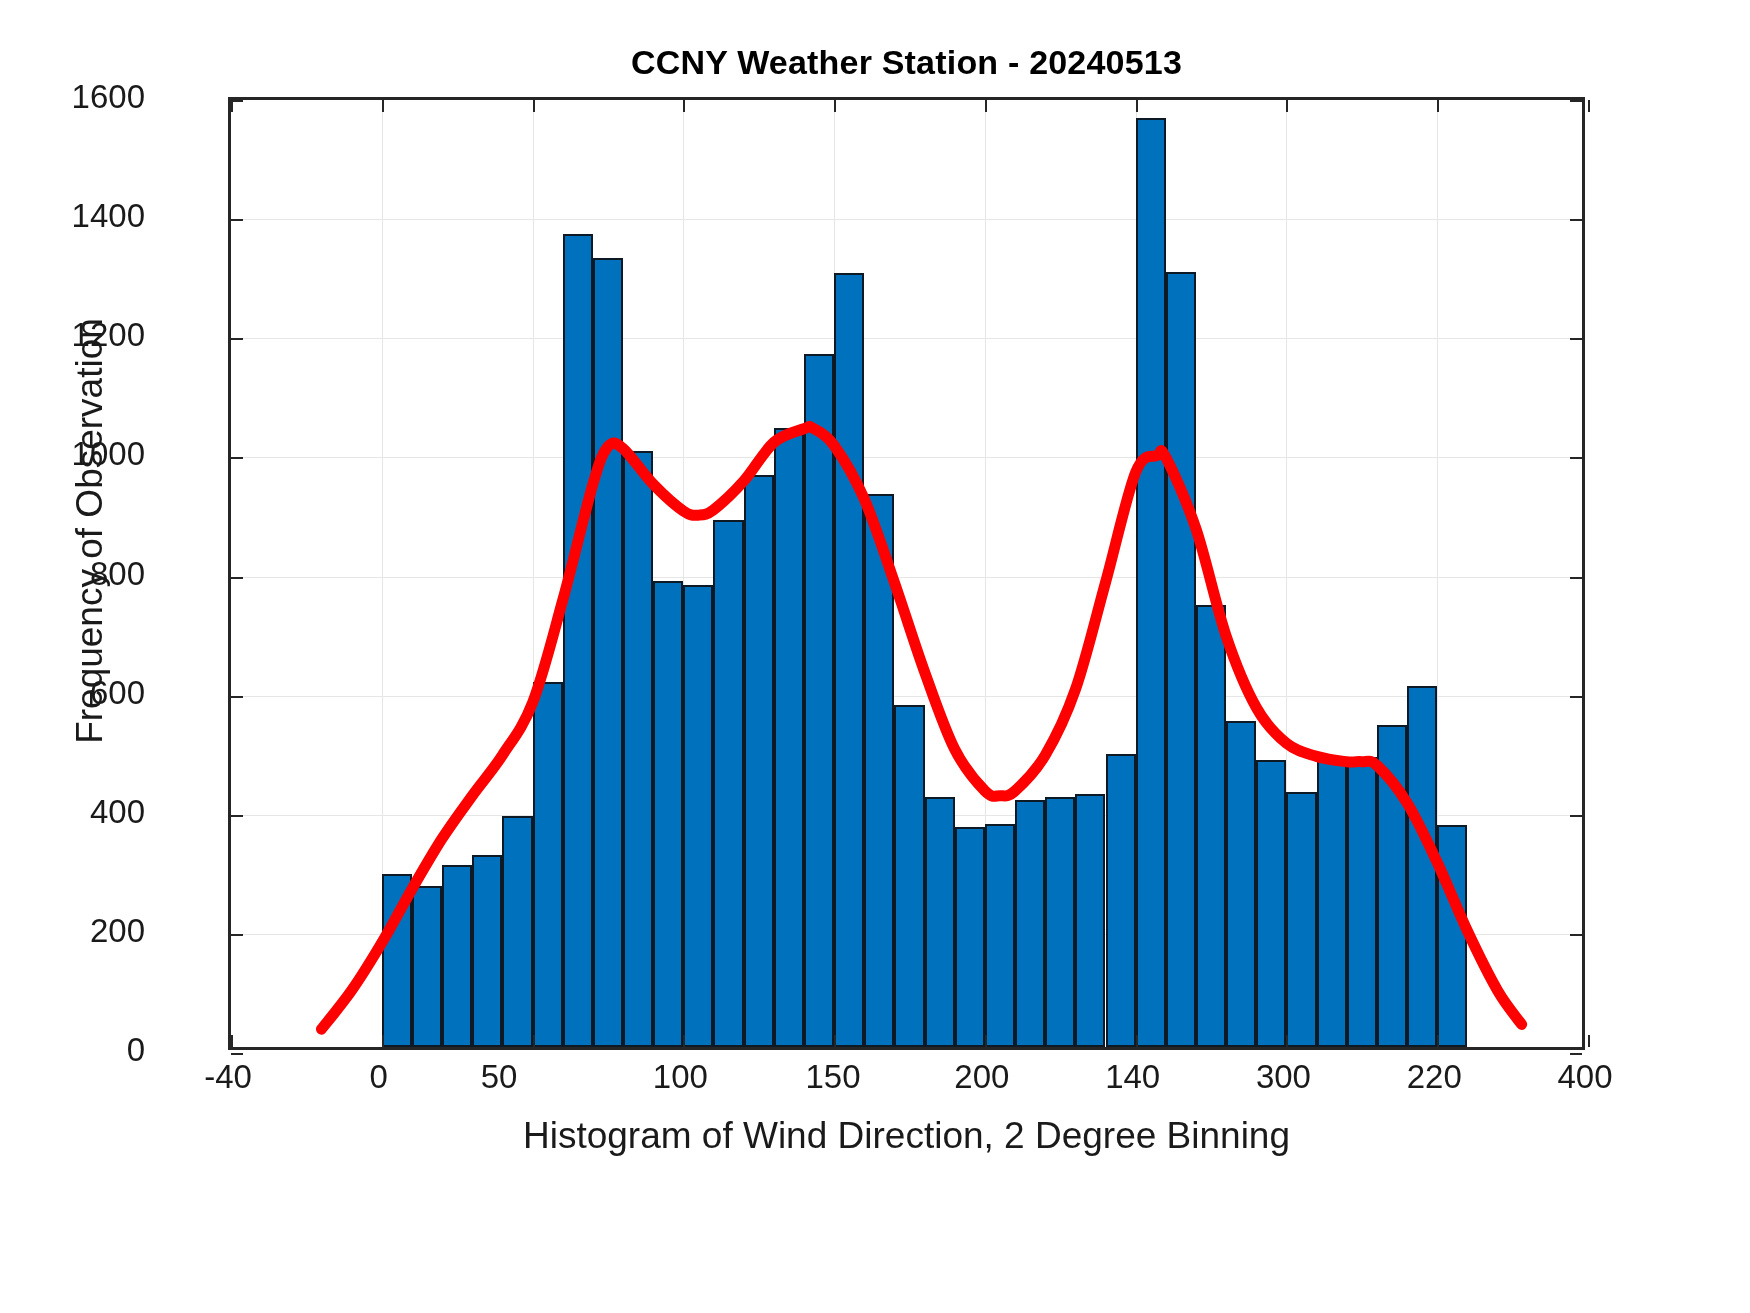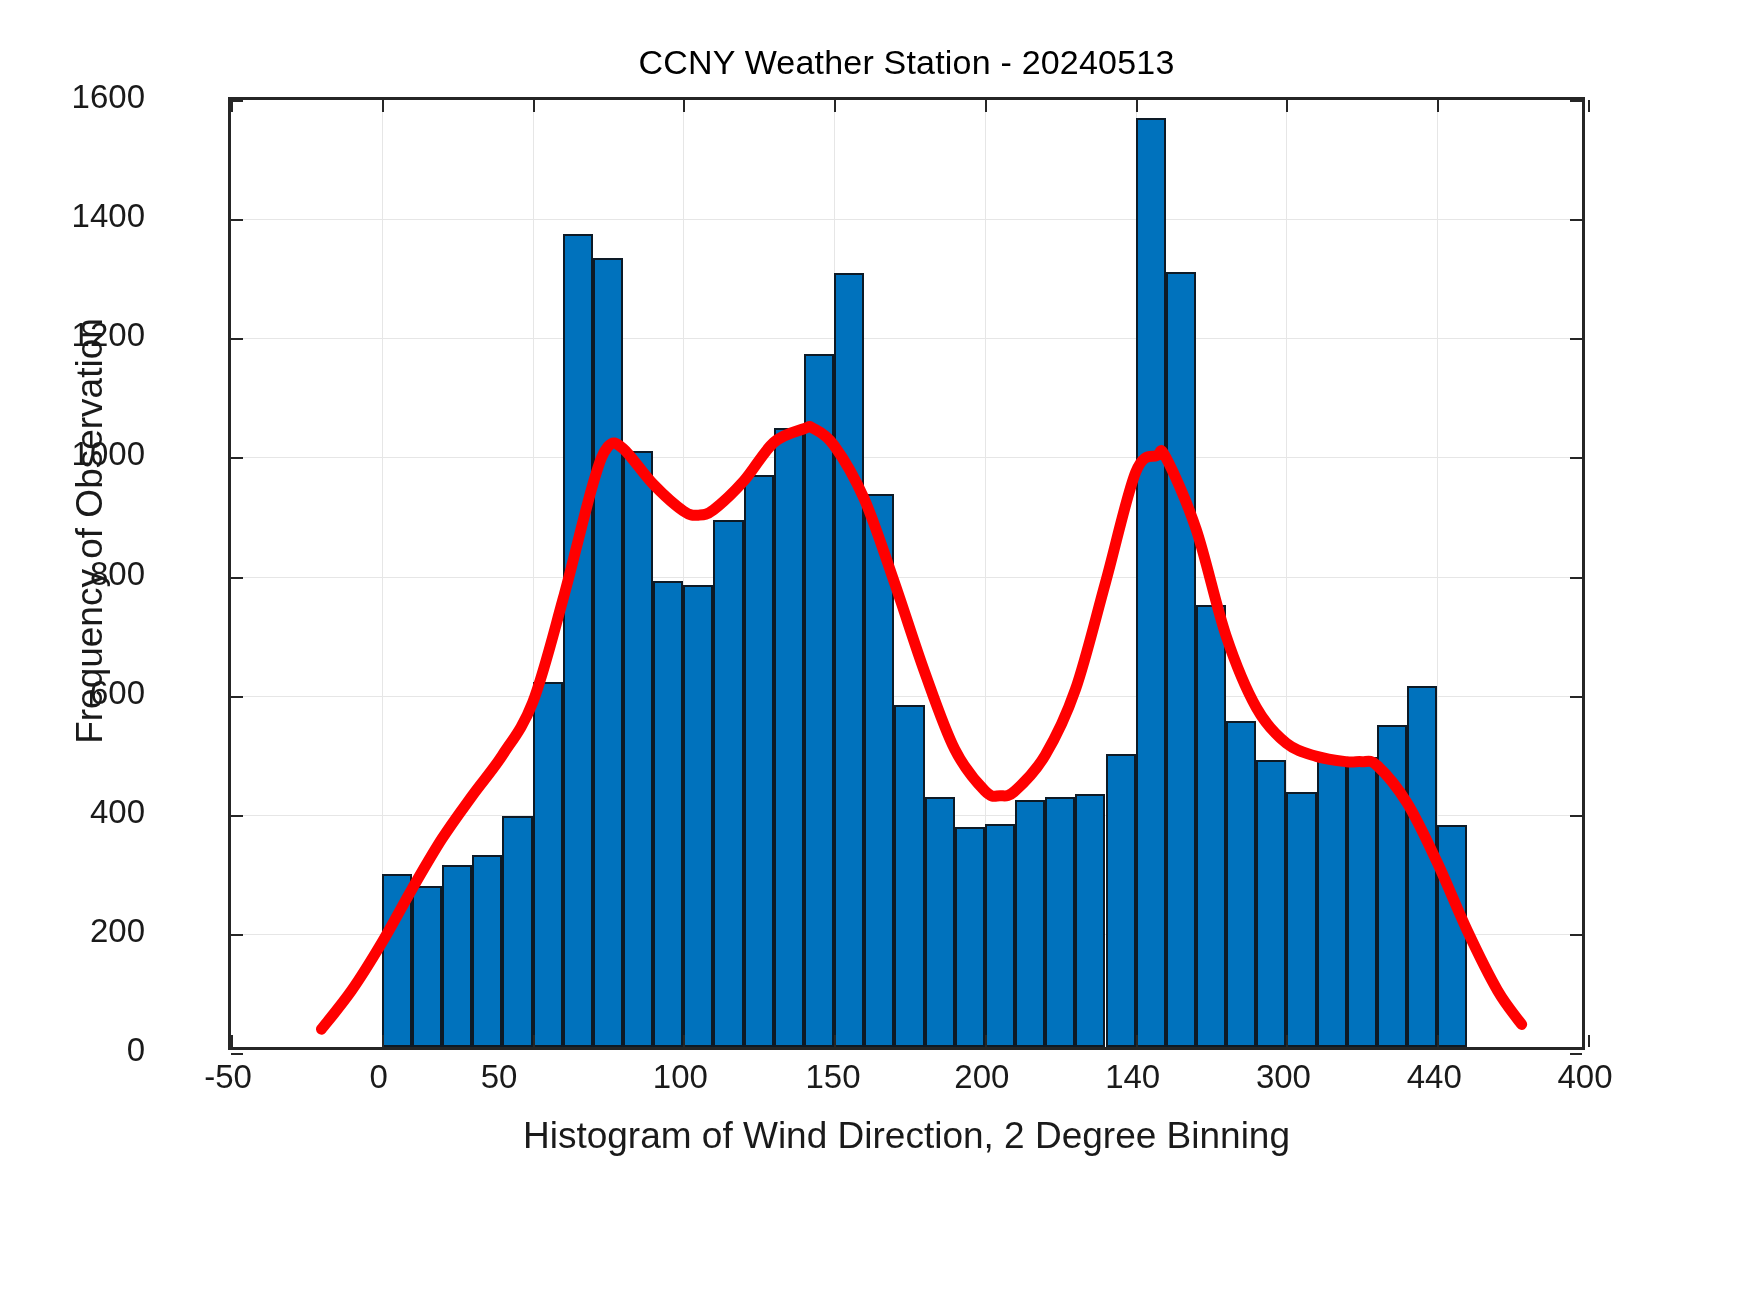--- a/index.html
+++ b/index.html
@@ -2,21 +2,21 @@
 <html><head>
 <meta charset="utf-8">
 <style>
   html,body{margin:0;padding:0;background:#ffffff;}
   body{width:1750px;height:1313px;font-family:"Liberation Sans",sans-serif;overflow:hidden;}
   #figure{position:relative;width:1750px;height:1313px;background:#ffffff;}
 
   
   #chart-title{
     position:absolute;left:228px;top:40px;width:1357px;
-    text-align:center;font-size:34px;font-weight:normal;color:#000;
+    text-align:center;font-size:34px;font-weight:bold;color:#000;
     letter-spacing:.2px;line-height:44px;
   }
 
   
   #plot-area{
     position:absolute;left:228px;top:97px;width:1357px;height:953px;
     border:3px solid #262626;box-sizing:border-box;background:#fff;
   }
   #grid-layer,#bars-layer,#curve-layer{position:absolute;inset:0;}
   .gridline-h{position:absolute;left:0;width:100%;height:1px;background:#e6e6e6;}
@@ -150,29 +150,29 @@
       <div class="ytick-mark right" style="top: 357.375px;"></div>
       <div class="ytick-mark" style="top: 238.25px;"></div>
       <div class="ytick-mark right" style="top: 238.25px;"></div>
       <div class="ytick-mark" style="top: 119.125px;"></div>
       <div class="ytick-mark right" style="top: 119.125px;"></div>
       <div class="ytick-mark" style="top: 0px;"></div>
       <div class="ytick-mark right" style="top: 0px;"></div>
     </div>
 
   <div id="ticks-layer">
-      <div class="xtick-label" style="left: 228px;">-50</div>
+      <div class="xtick-label" style="left: 228px;">-40</div>
       <div class="xtick-label" style="left: 378.778px;">0</div>
       <div class="xtick-label" style="left: 499px;">50</div>
       <div class="xtick-label" style="left: 680.333px;">100</div>
       <div class="xtick-label" style="left: 833px;">150</div>
       <div class="xtick-label" style="left: 981.889px;">200</div>
       <div class="xtick-label" style="left: 1132.67px;">140</div>
       <div class="xtick-label" style="left: 1283.44px; text-align: center;">300</div>
-      <div class="xtick-label" style="left: 1434.22px;">440</div>
+      <div class="xtick-label" style="left: 1434.22px;">220</div>
       <div class="xtick-label" style="left: 1585px;">400</div>
       <div class="ytick-label" style="top: 1050px;">0</div>
       <div class="ytick-label" style="top: 930.875px;">200</div>
       <div class="ytick-label" style="top: 811.75px;">400</div>
       <div class="ytick-label" style="top: 692.625px;">600</div>
       <div class="ytick-label" style="top: 573.5px;">800</div>
       <div class="ytick-label" style="top: 454.375px;">1000</div>
       <div class="ytick-label" style="top: 335.25px;">1200</div>
       <div class="ytick-label" style="top: 216.125px;">1400</div>
       <div class="ytick-label" style="top: 97px;">1600</div>

